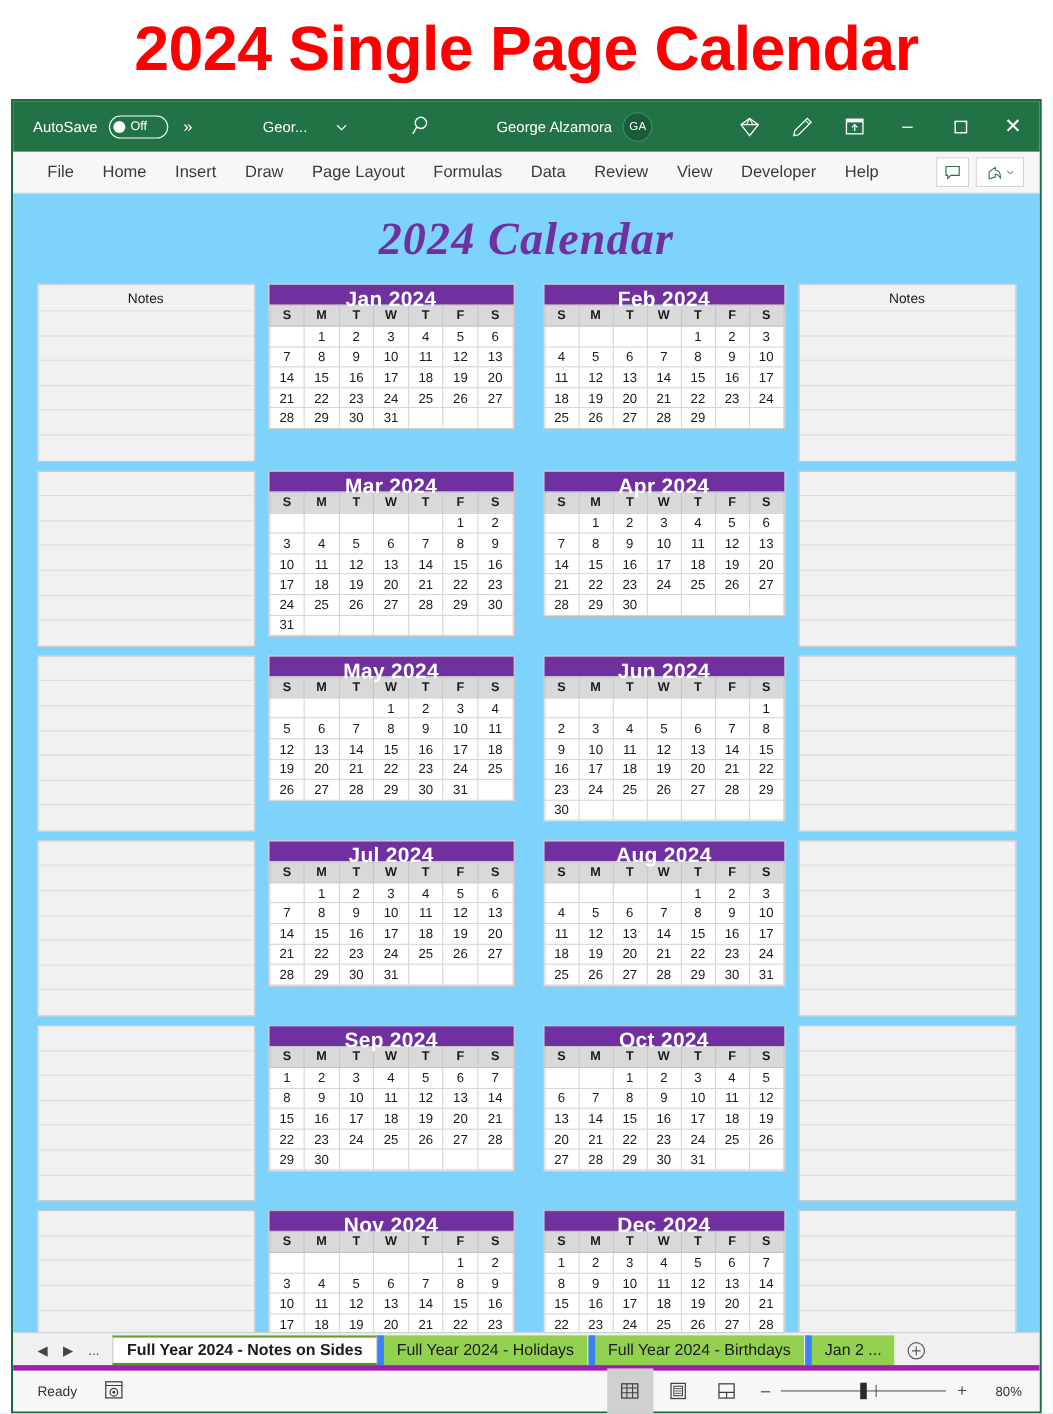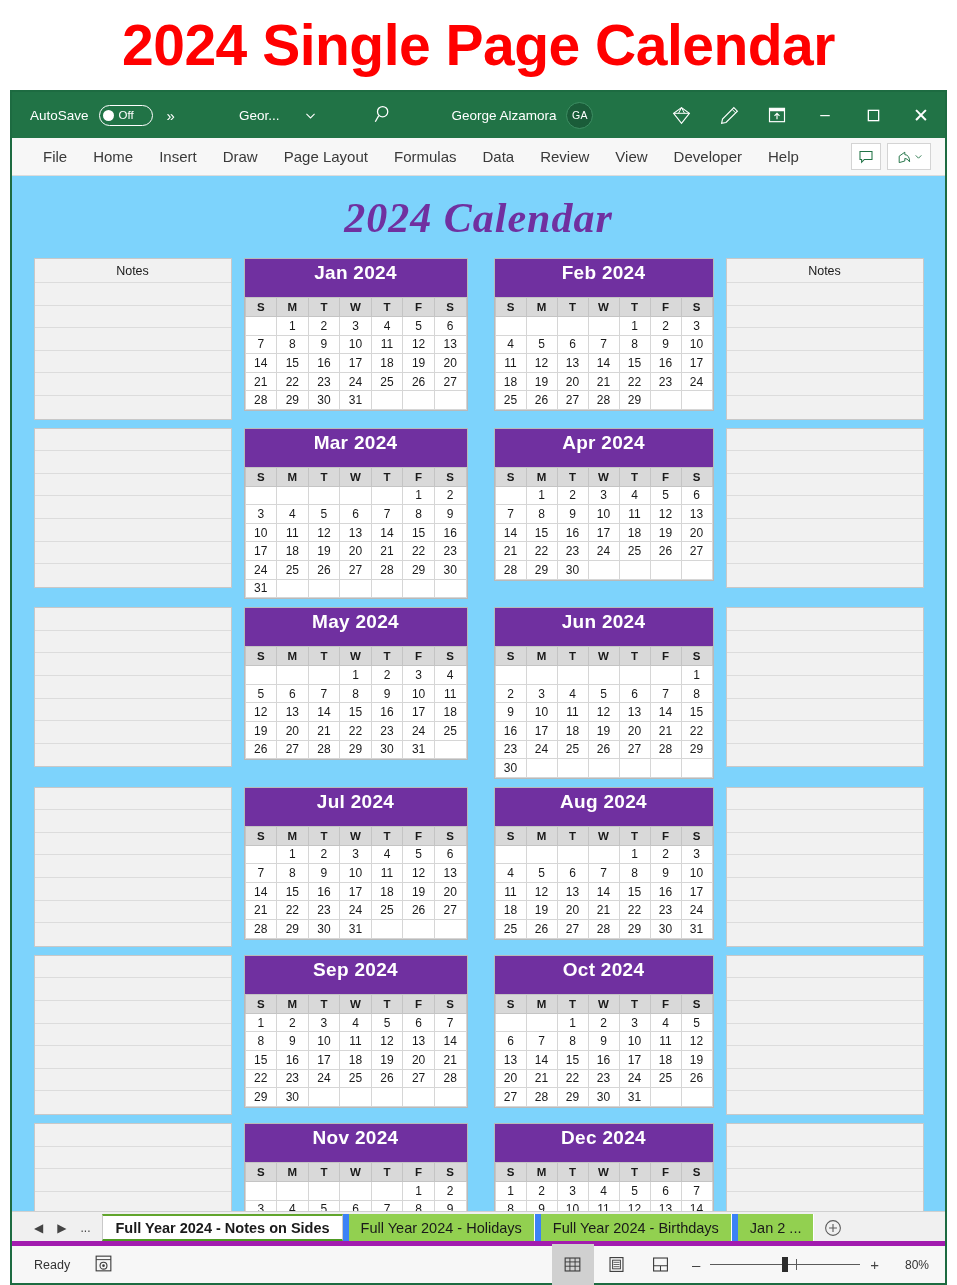--- a/index.html
+++ b/index.html
@@ -146,21 +146,21 @@
     border: 1px solid #b9b9b9;
     width: 100%;
     background:#ffffff;
   }
   .month-head {
     background: #7030A0;
     color: #ffffff;
     font-size: 19px;
     font-weight: bold;
     text-align: center;
-    height: 38px;
+    height: 18px;
     line-height: 27px;
     letter-spacing: 0.3px;
   }
   table.mtbl { width:100%; border-collapse: collapse; table-layout: fixed; }
   table.mtbl th {
     background: #d9d9d9;
     font-size: 11.5px;
     font-weight: bold;
     color: #1a1a1a;
     height: 19px;

